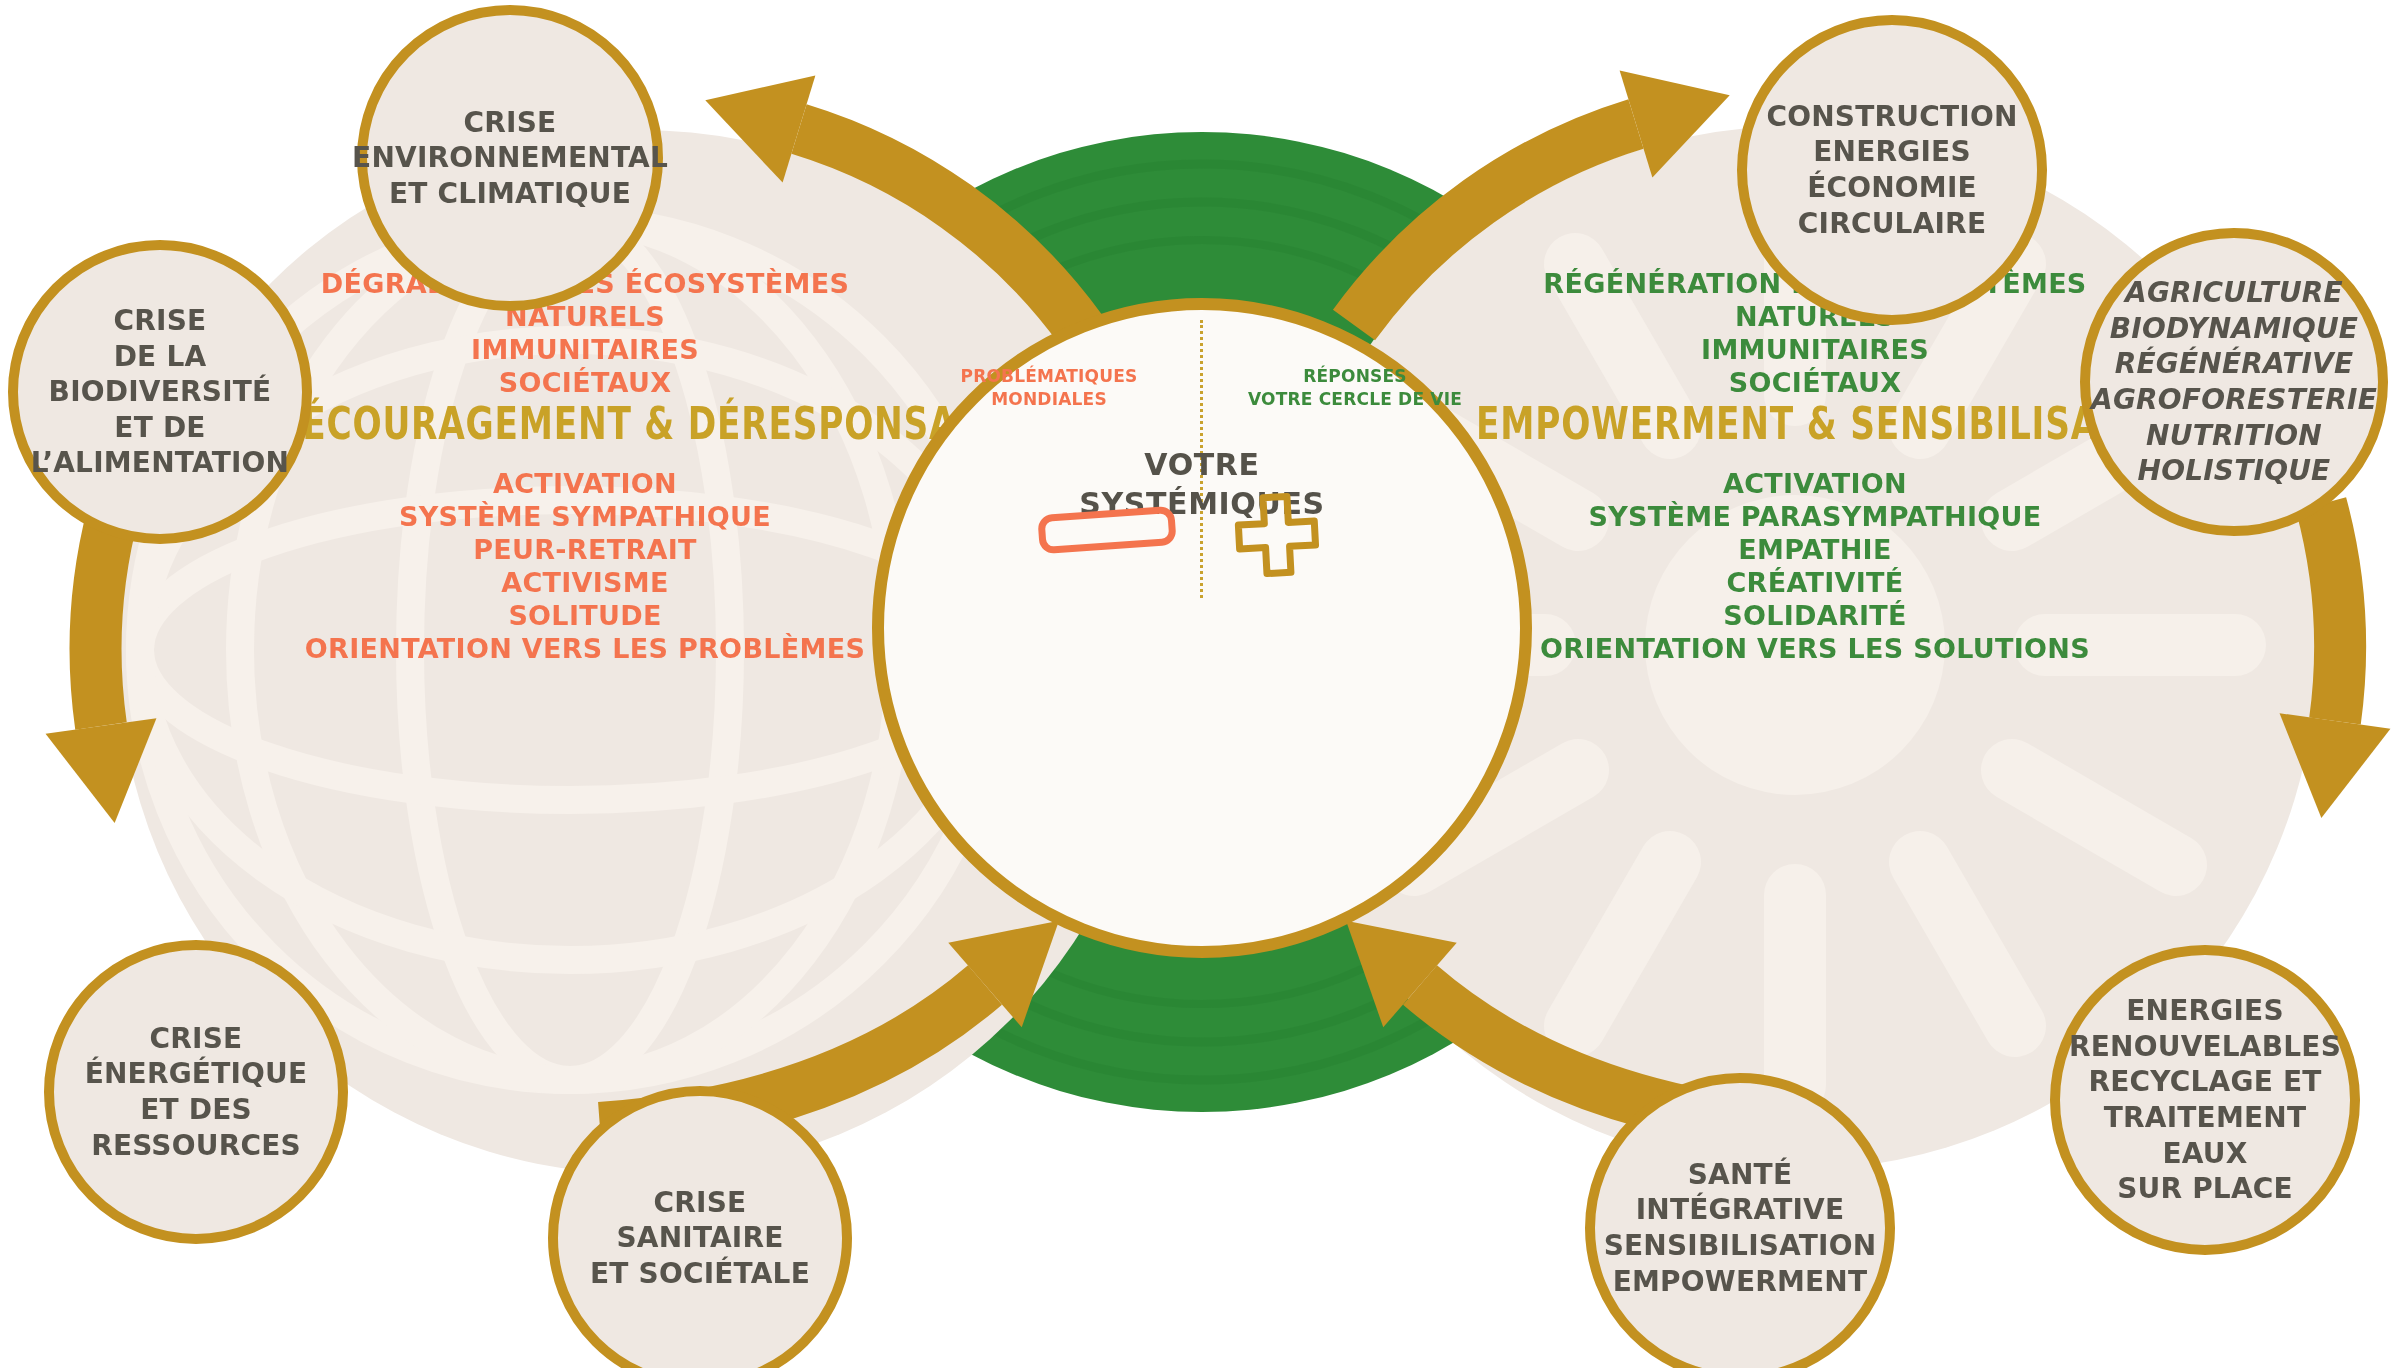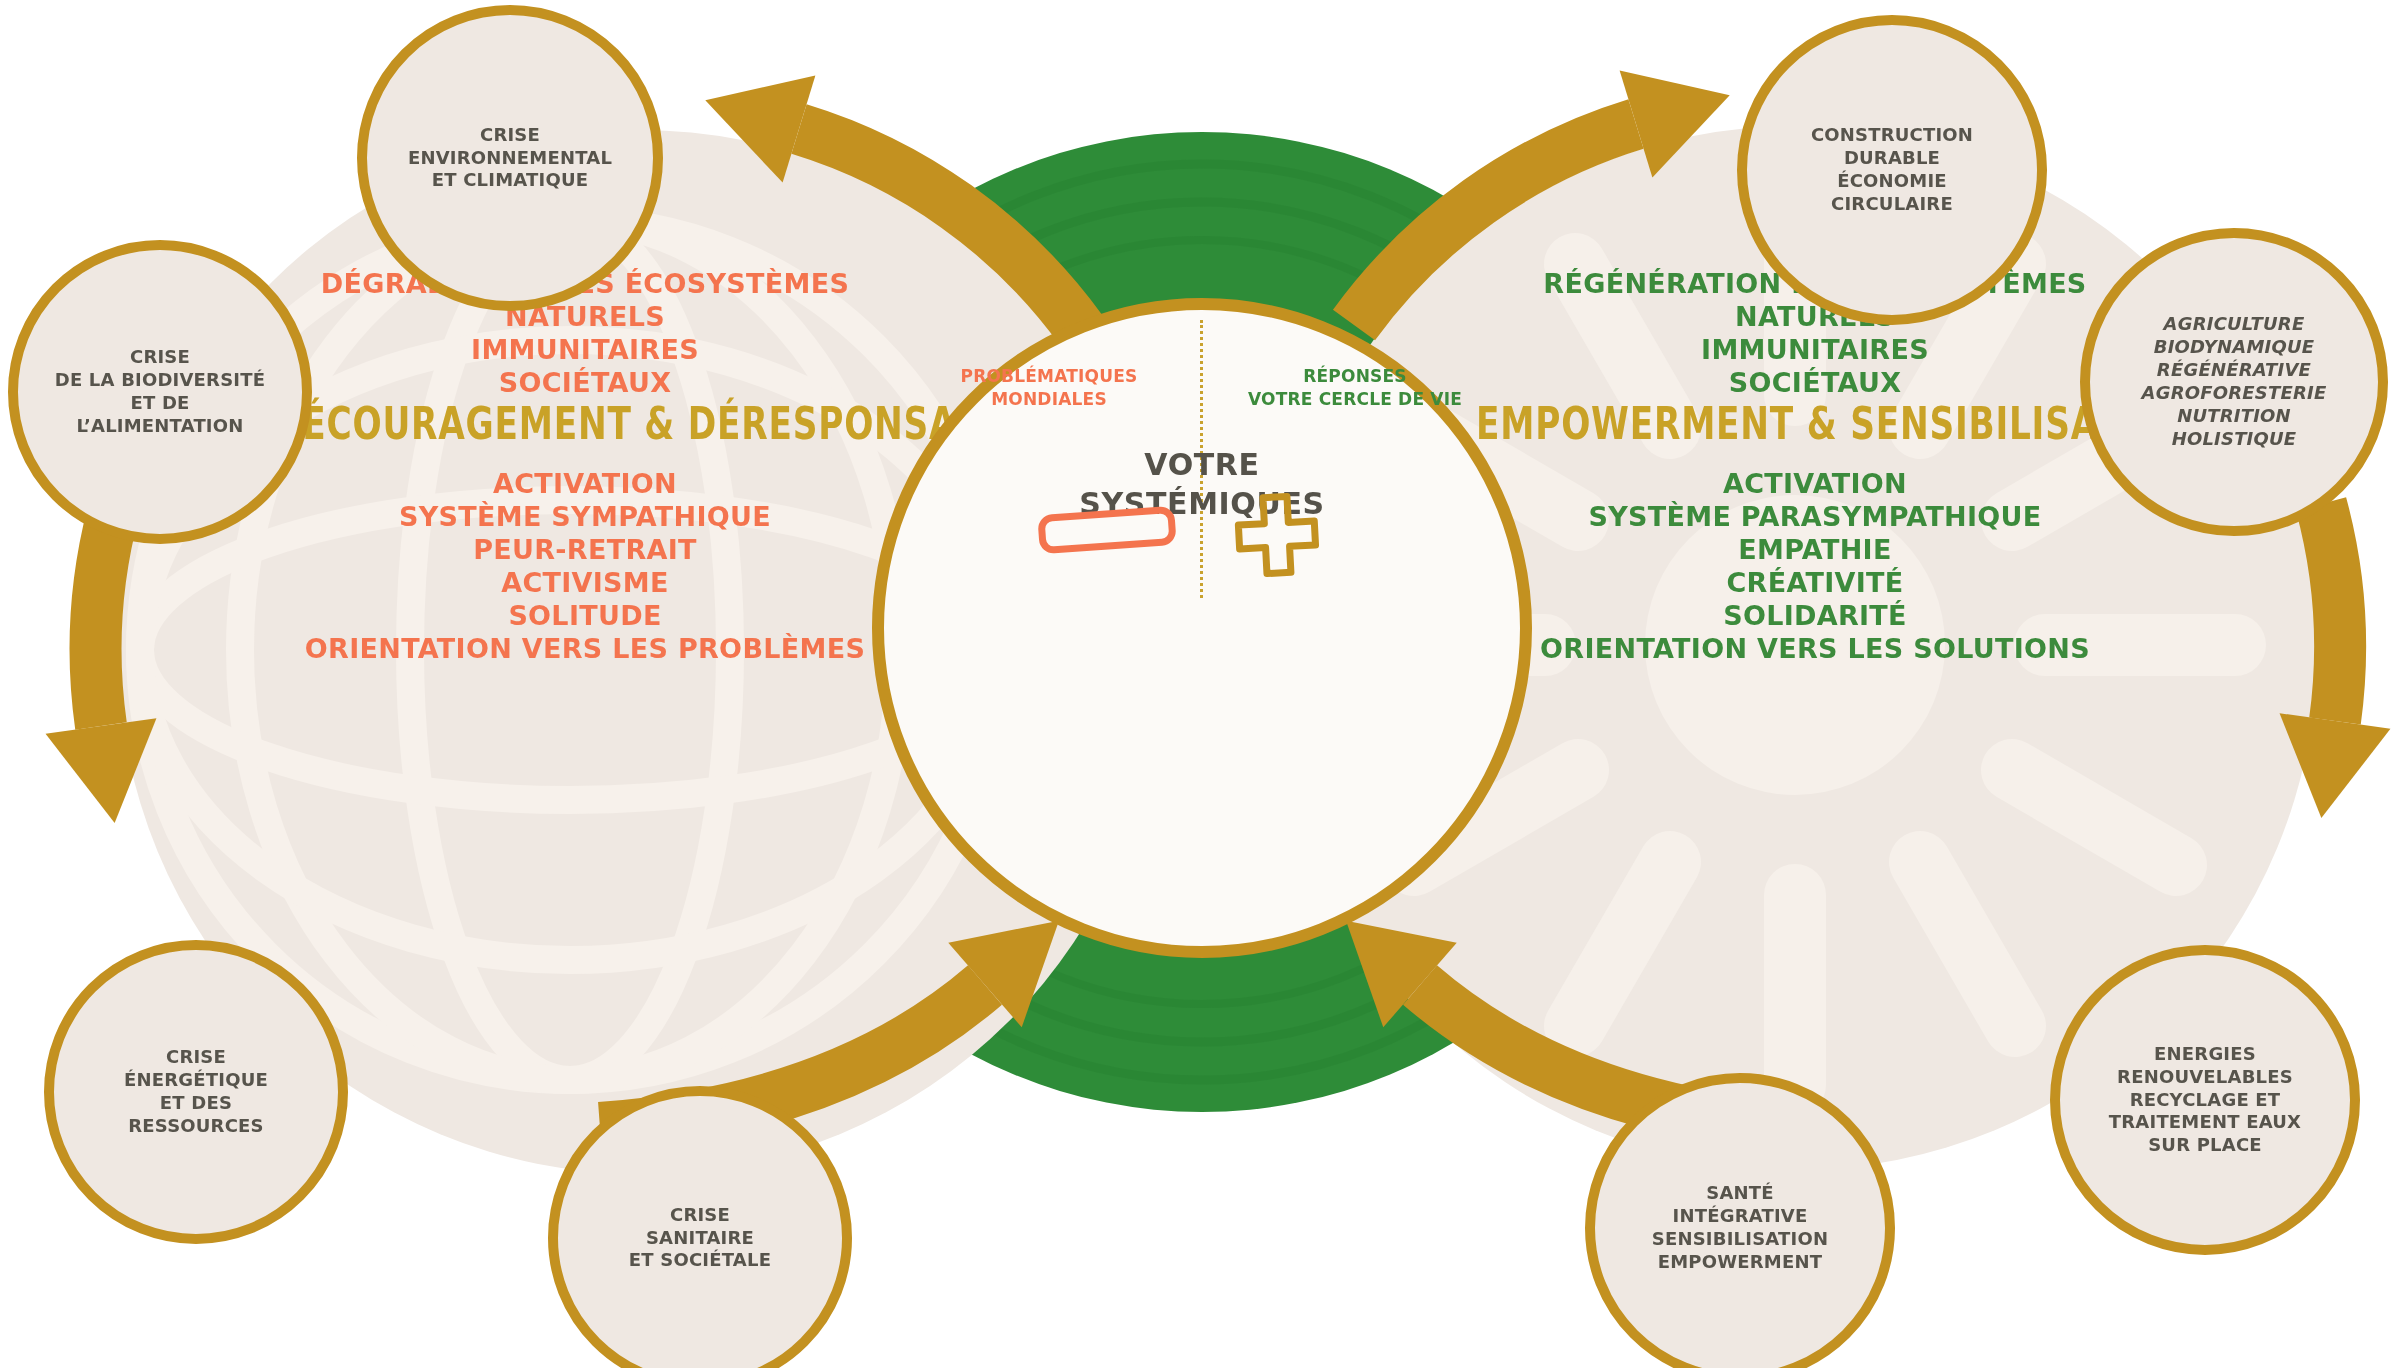--- a/index.html
+++ b/index.html
@@ -15,21 +15,21 @@
   .heading-row{position:absolute;text-align:center;}
   .heading{
     display:inline-block;font-size:44px;color:#C9A227;white-space:nowrap;
     transform:scaleX(.78);transform-origin:center;letter-spacing:1px;
   }
   .sat{
     position:absolute;box-sizing:border-box;border-radius:50%;
     background:#EFE8E2;border:10px solid #C39120;
     display:flex;align-items:center;justify-content:center;text-align:center;
   }
-  .sat-label{white-space:pre-line;color:#57544C;font-size:18px;line-height:1.27;letter-spacing:.2px;}
+  .sat-label{white-space:pre-line;color:#57544C;font-size:28px;line-height:1.27;letter-spacing:.2px;}
   .hub{
     position:absolute;left:872px;top:298px;width:660px;height:660px;box-sizing:border-box;
     border:12px solid #C39120;border-radius:50%;background:#FCFAF7;
   }
   .divider{position:absolute;left:316px;top:10px;width:0;height:278px;border-left:3px dotted #C9A22E;}
   .hub-label{position:absolute;font-size:17px;line-height:1.35;text-align:center;white-space:pre-line;letter-spacing:.2px;}
   .hub-label.left{left:40px;top:55px;width:250px;}
   .hub-label.right{left:346px;top:55px;width:250px;}
   .hub-title{
     position:absolute;left:0;top:135px;width:636px;text-align:center;white-space:pre-line;
@@ -173,21 +173,21 @@
 ET DES
 RESSOURCES</span>
   </div>
   <div class="sat" style="left:548px;top:1086px;width:304px;height:304px;">
     <span class="sat-label">CRISE
 SANITAIRE
 ET SOCIÉTALE</span>
   </div>
   <div class="sat" style="left:1737px;top:15px;width:310px;height:310px;">
     <span class="sat-label">CONSTRUCTION
-DURABLE
+ENERGIES
 ÉCONOMIE
 CIRCULAIRE</span>
   </div>
   <div class="sat" style="left:2080px;top:228px;width:308px;height:308px;font-style:italic;">
     <span class="sat-label">AGRICULTURE
 BIODYNAMIQUE
 RÉGÉNÉRATIVE
 AGROFORESTERIE
 NUTRITION
 HOLISTIQUE</span>

